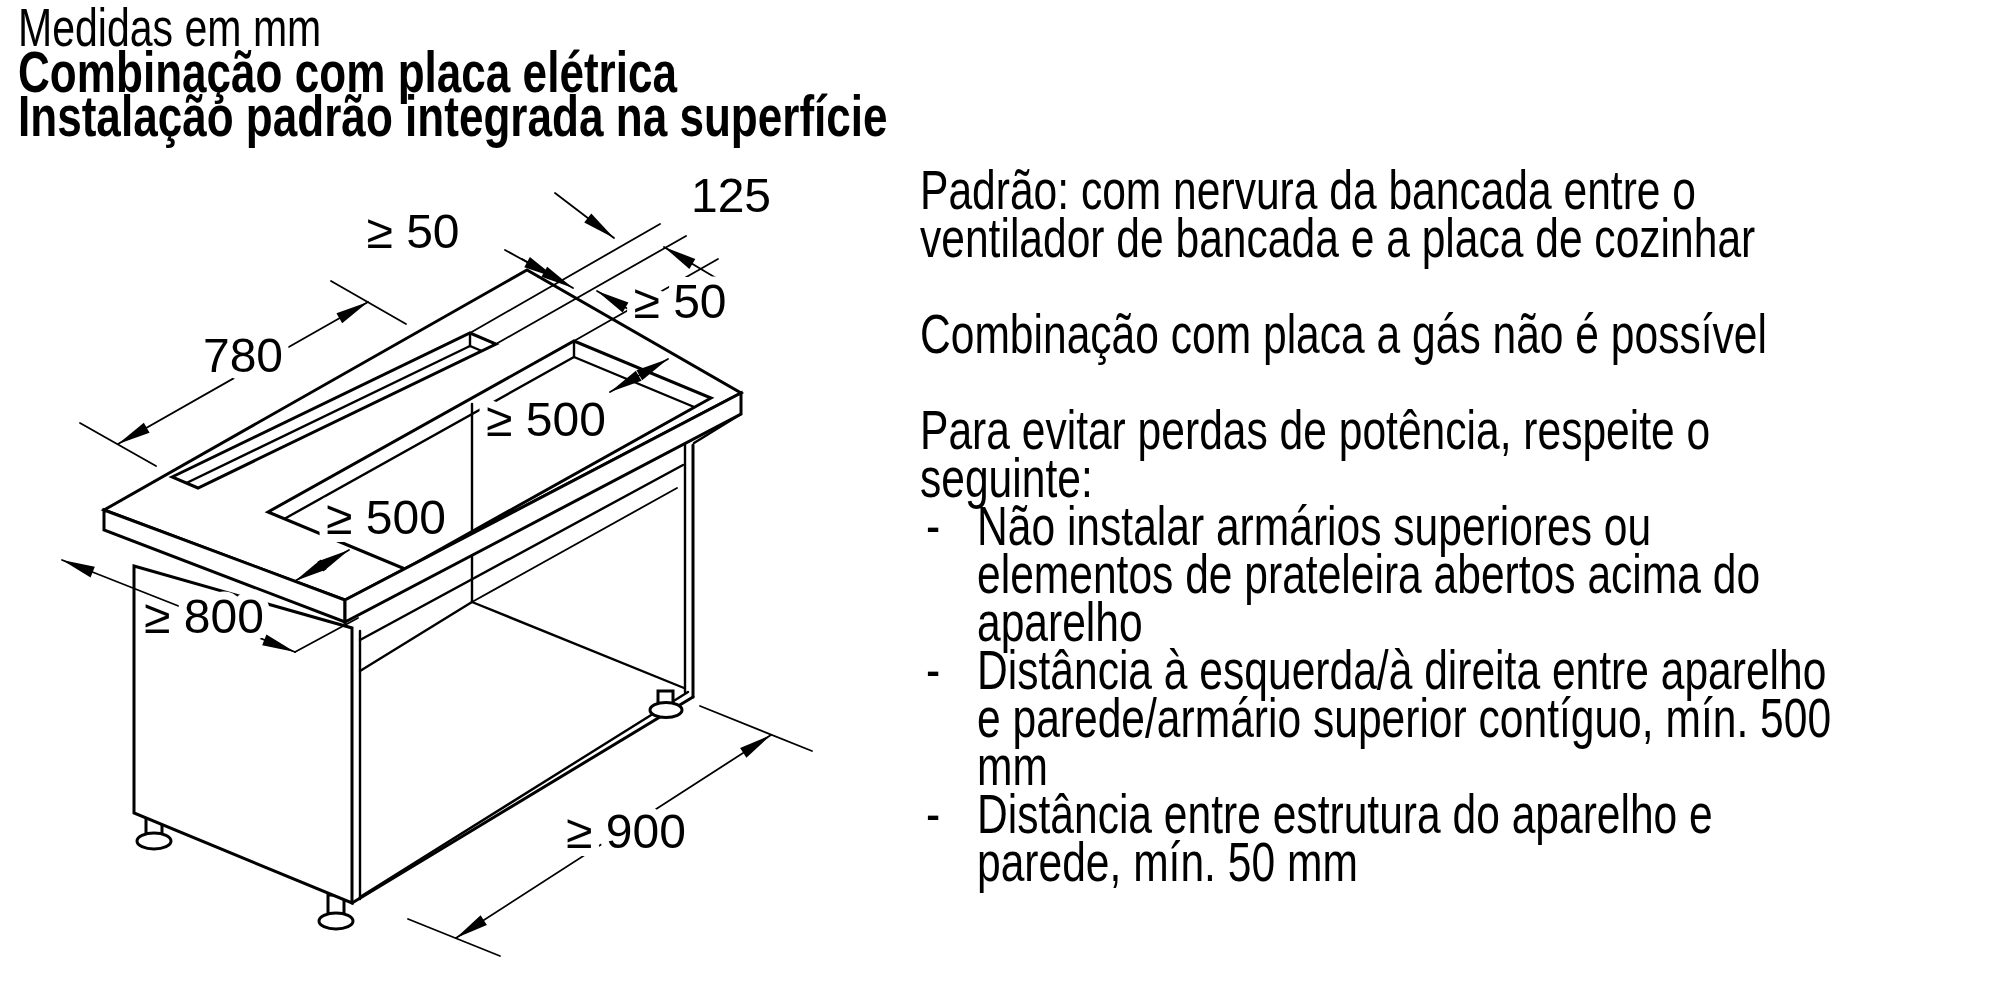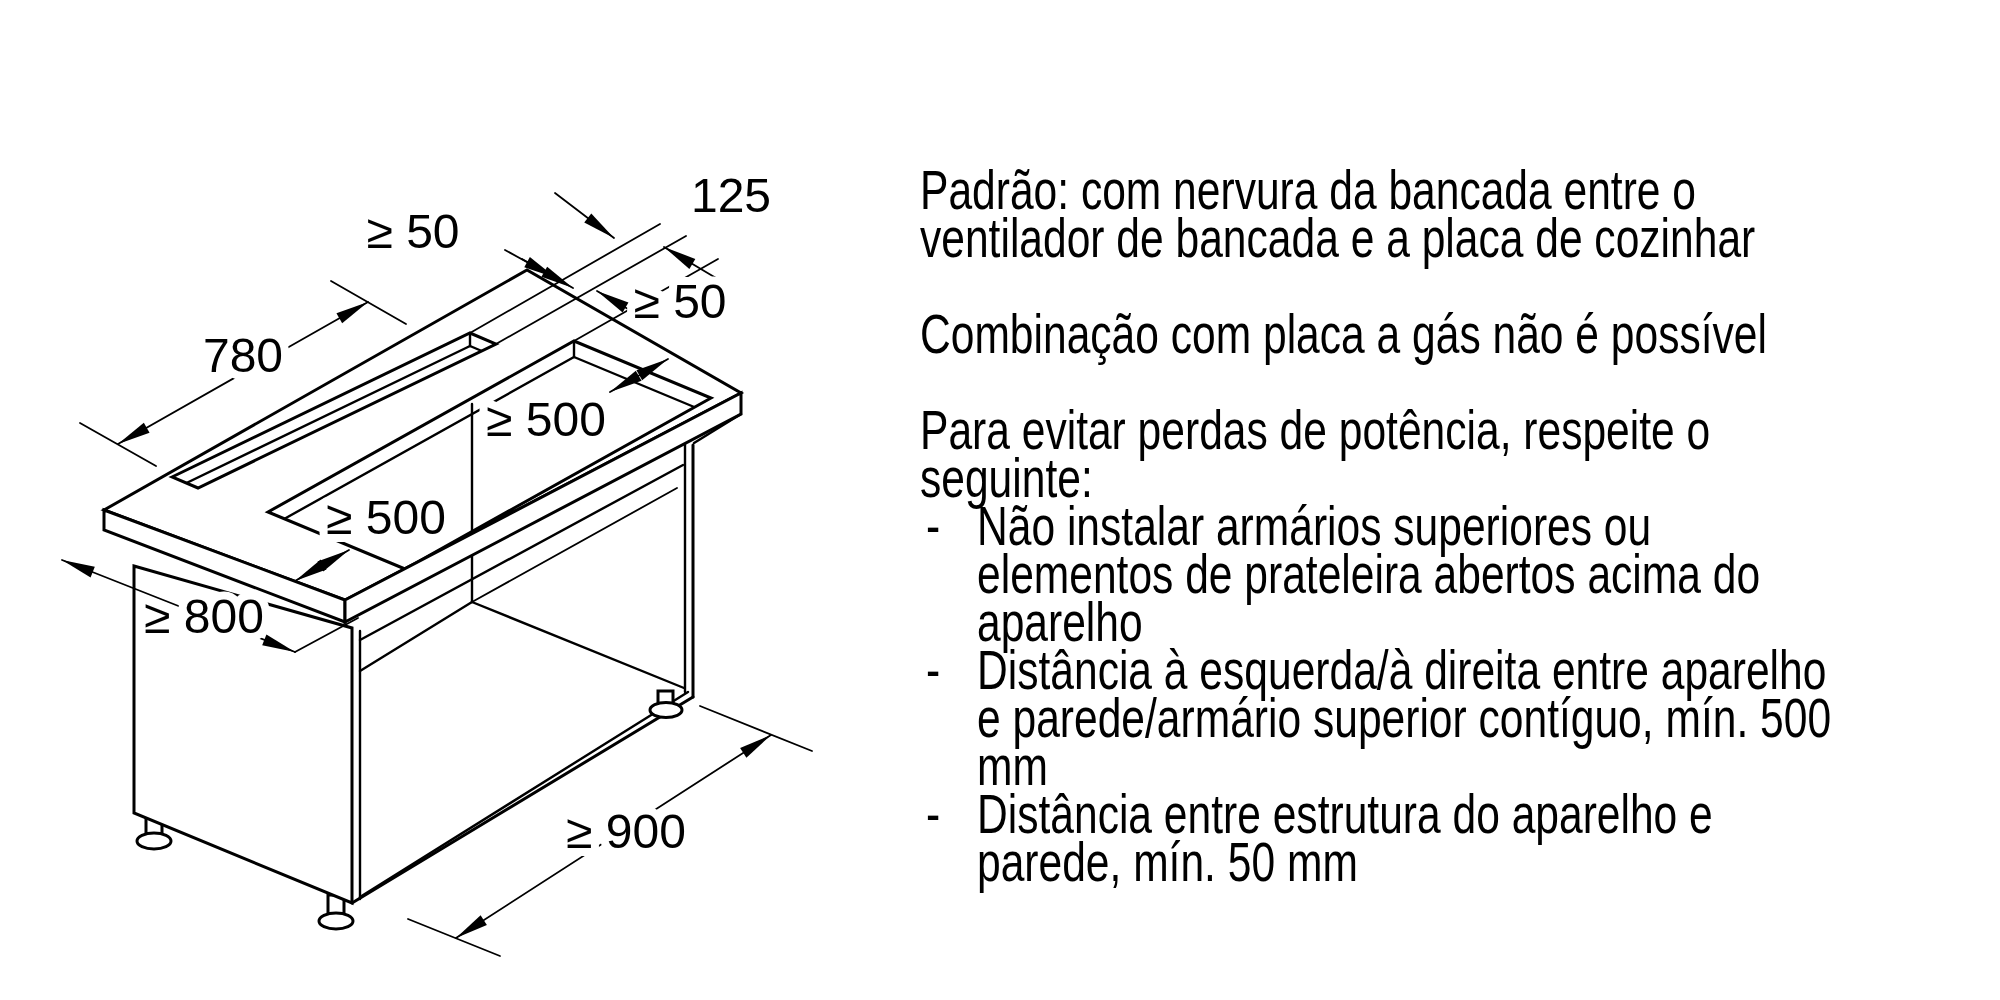--- a/index.html
+++ b/index.html
@@ -28,20 +28,25 @@
   .whitefill { fill:#ffffff; stroke:#000; stroke-width:3; }
   .dimlabel { font-family:"Liberation Sans", sans-serif; font-size:48px; fill:#000;
               paint-order:stroke fill; stroke:#ffffff; stroke-width:16; stroke-linejoin:round;
               text-anchor:middle; }
 </style>
 </head>
 <body>
 
 <div class="page">
 
+  <div class="title-block">
+    <div class="title-line1 cond">Medidas em mm</div>
+    <div class="title-line2 cond">Combinação com placa elétrica</div>
+    <div class="title-line3 cond">Instalação padrão integrada na superfície</div>
+  </div>
 
   <svg class="diagram-svg" width="2000" height="1000" viewBox="0 0 2000 1000">
     <defs>
       <marker id="ah" markerUnits="userSpaceOnUse" markerWidth="36" markerHeight="16" refX="34" refY="8" orient="auto-start-reverse">
         <path d="M34,8 L1,2.2 L1,13.8 Z" fill="#000"></path>
       </marker>
     </defs>
 
     <g>
 

